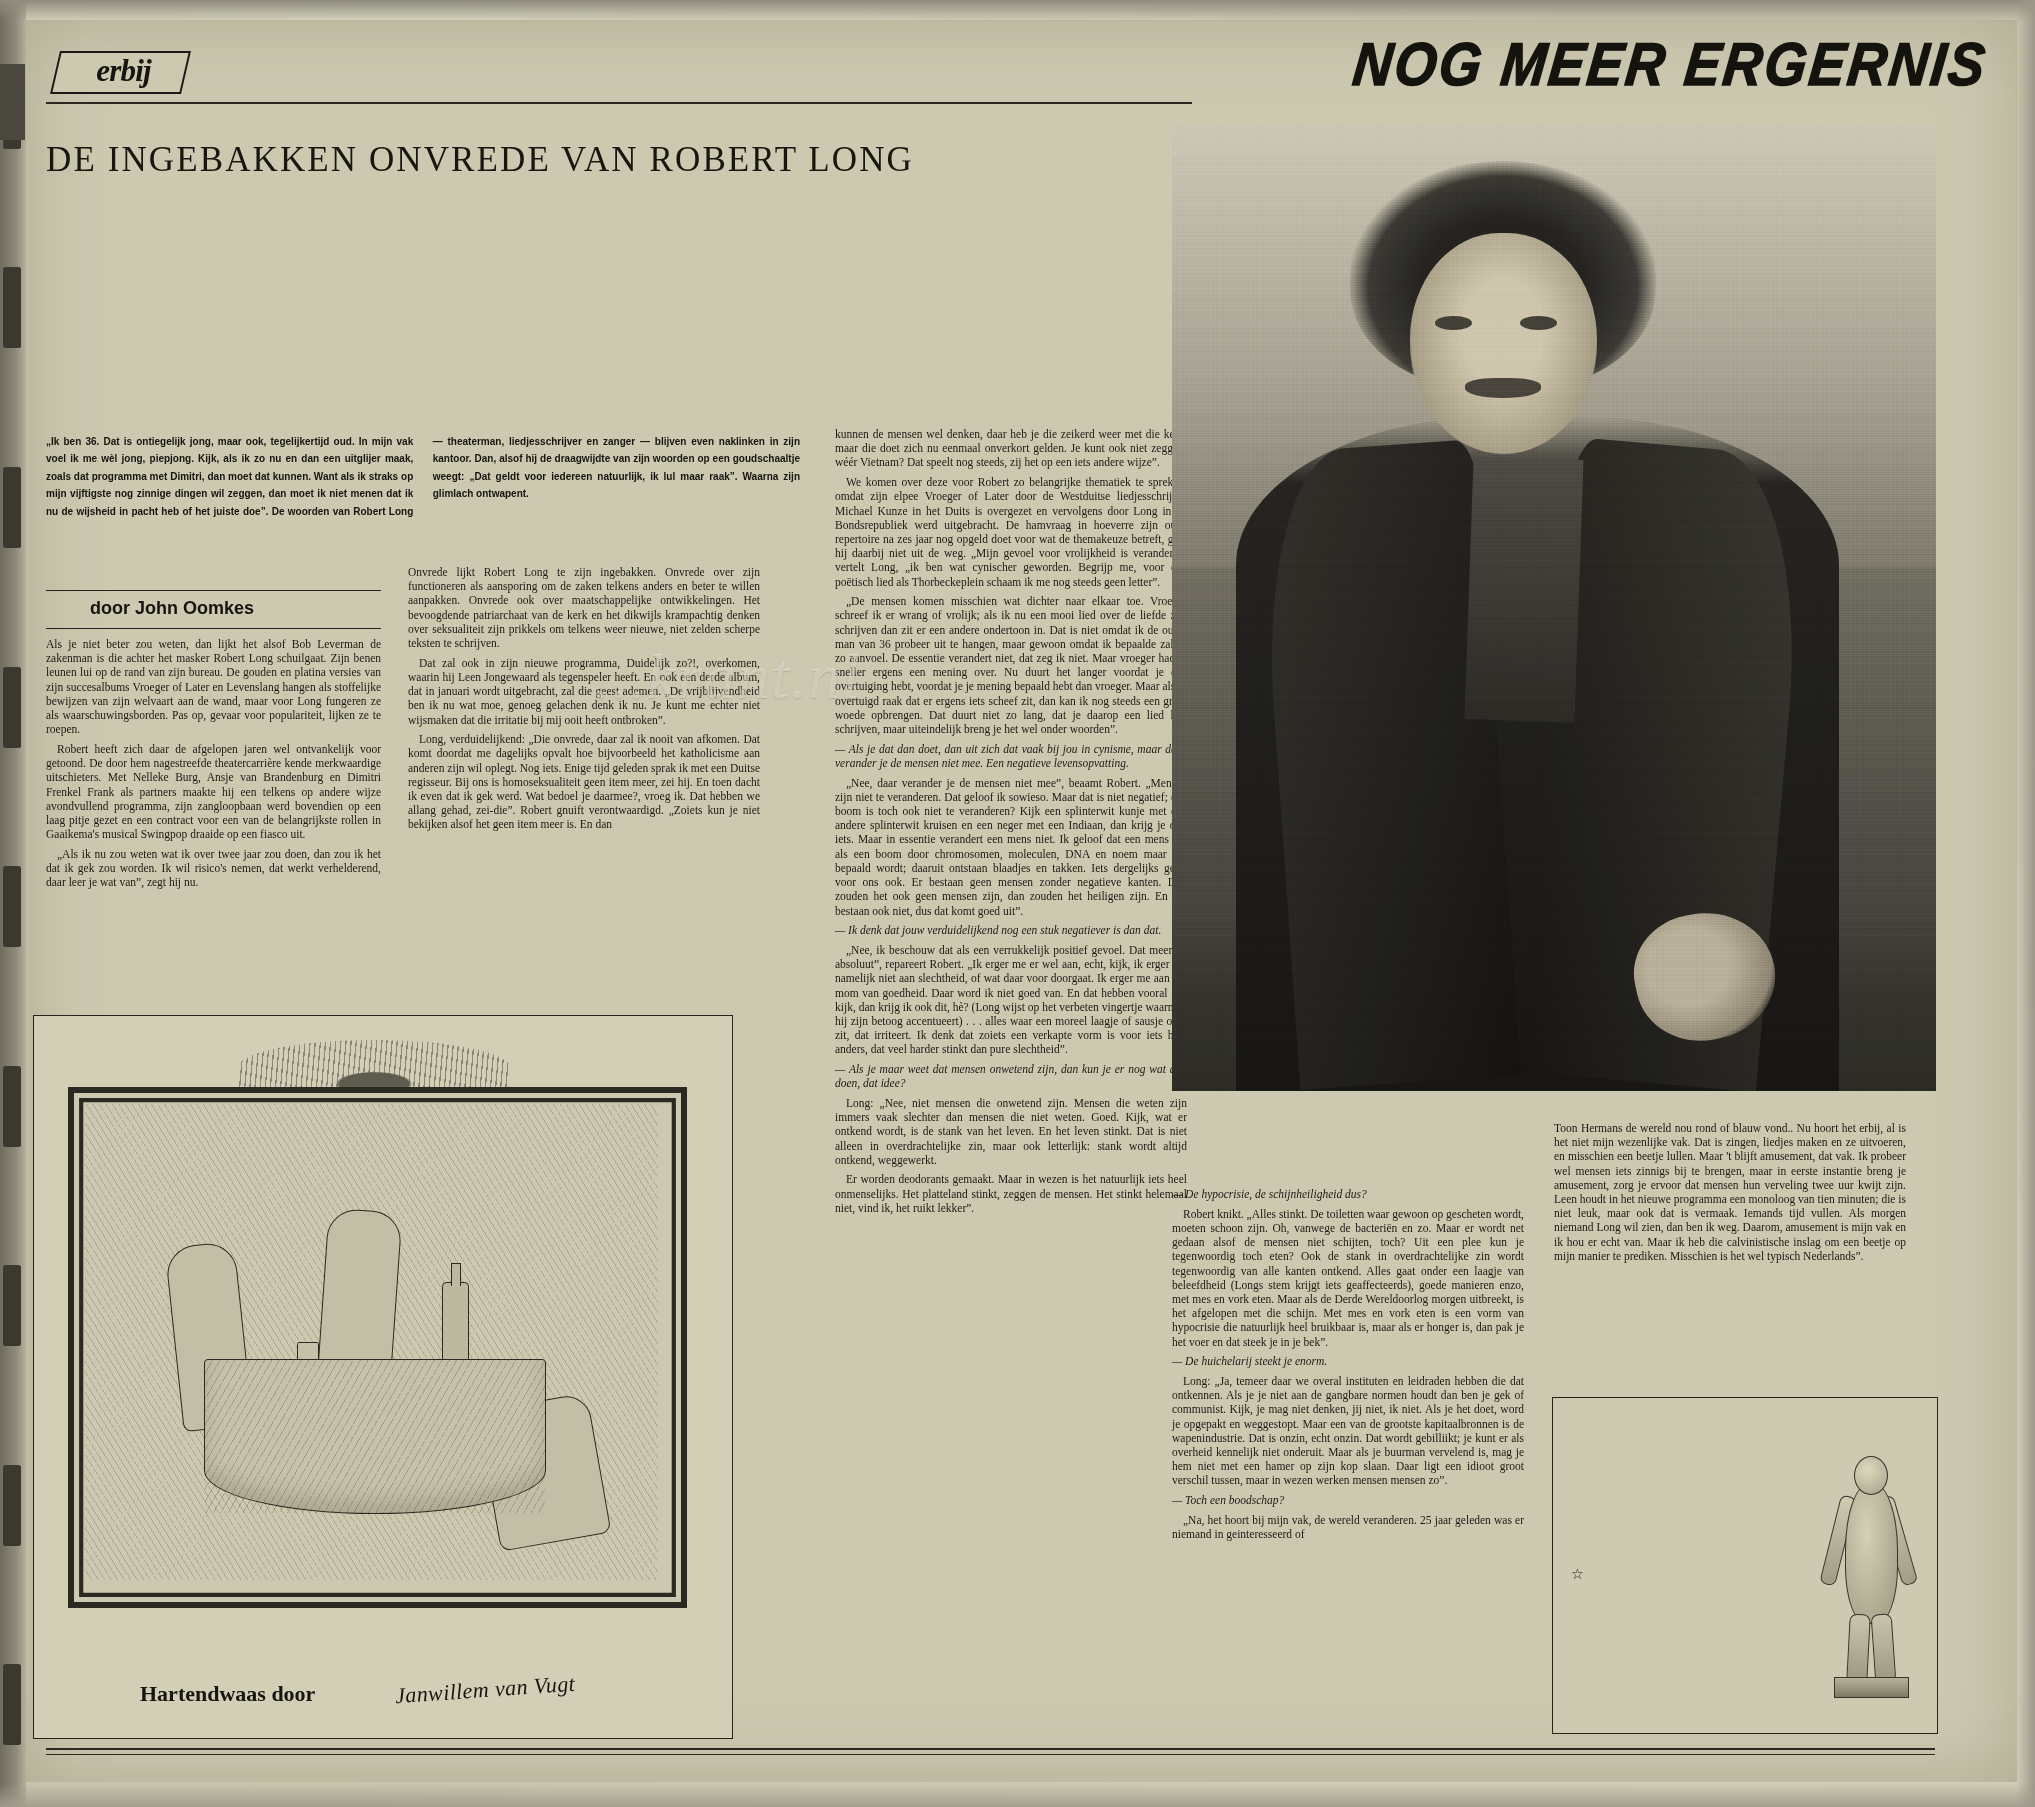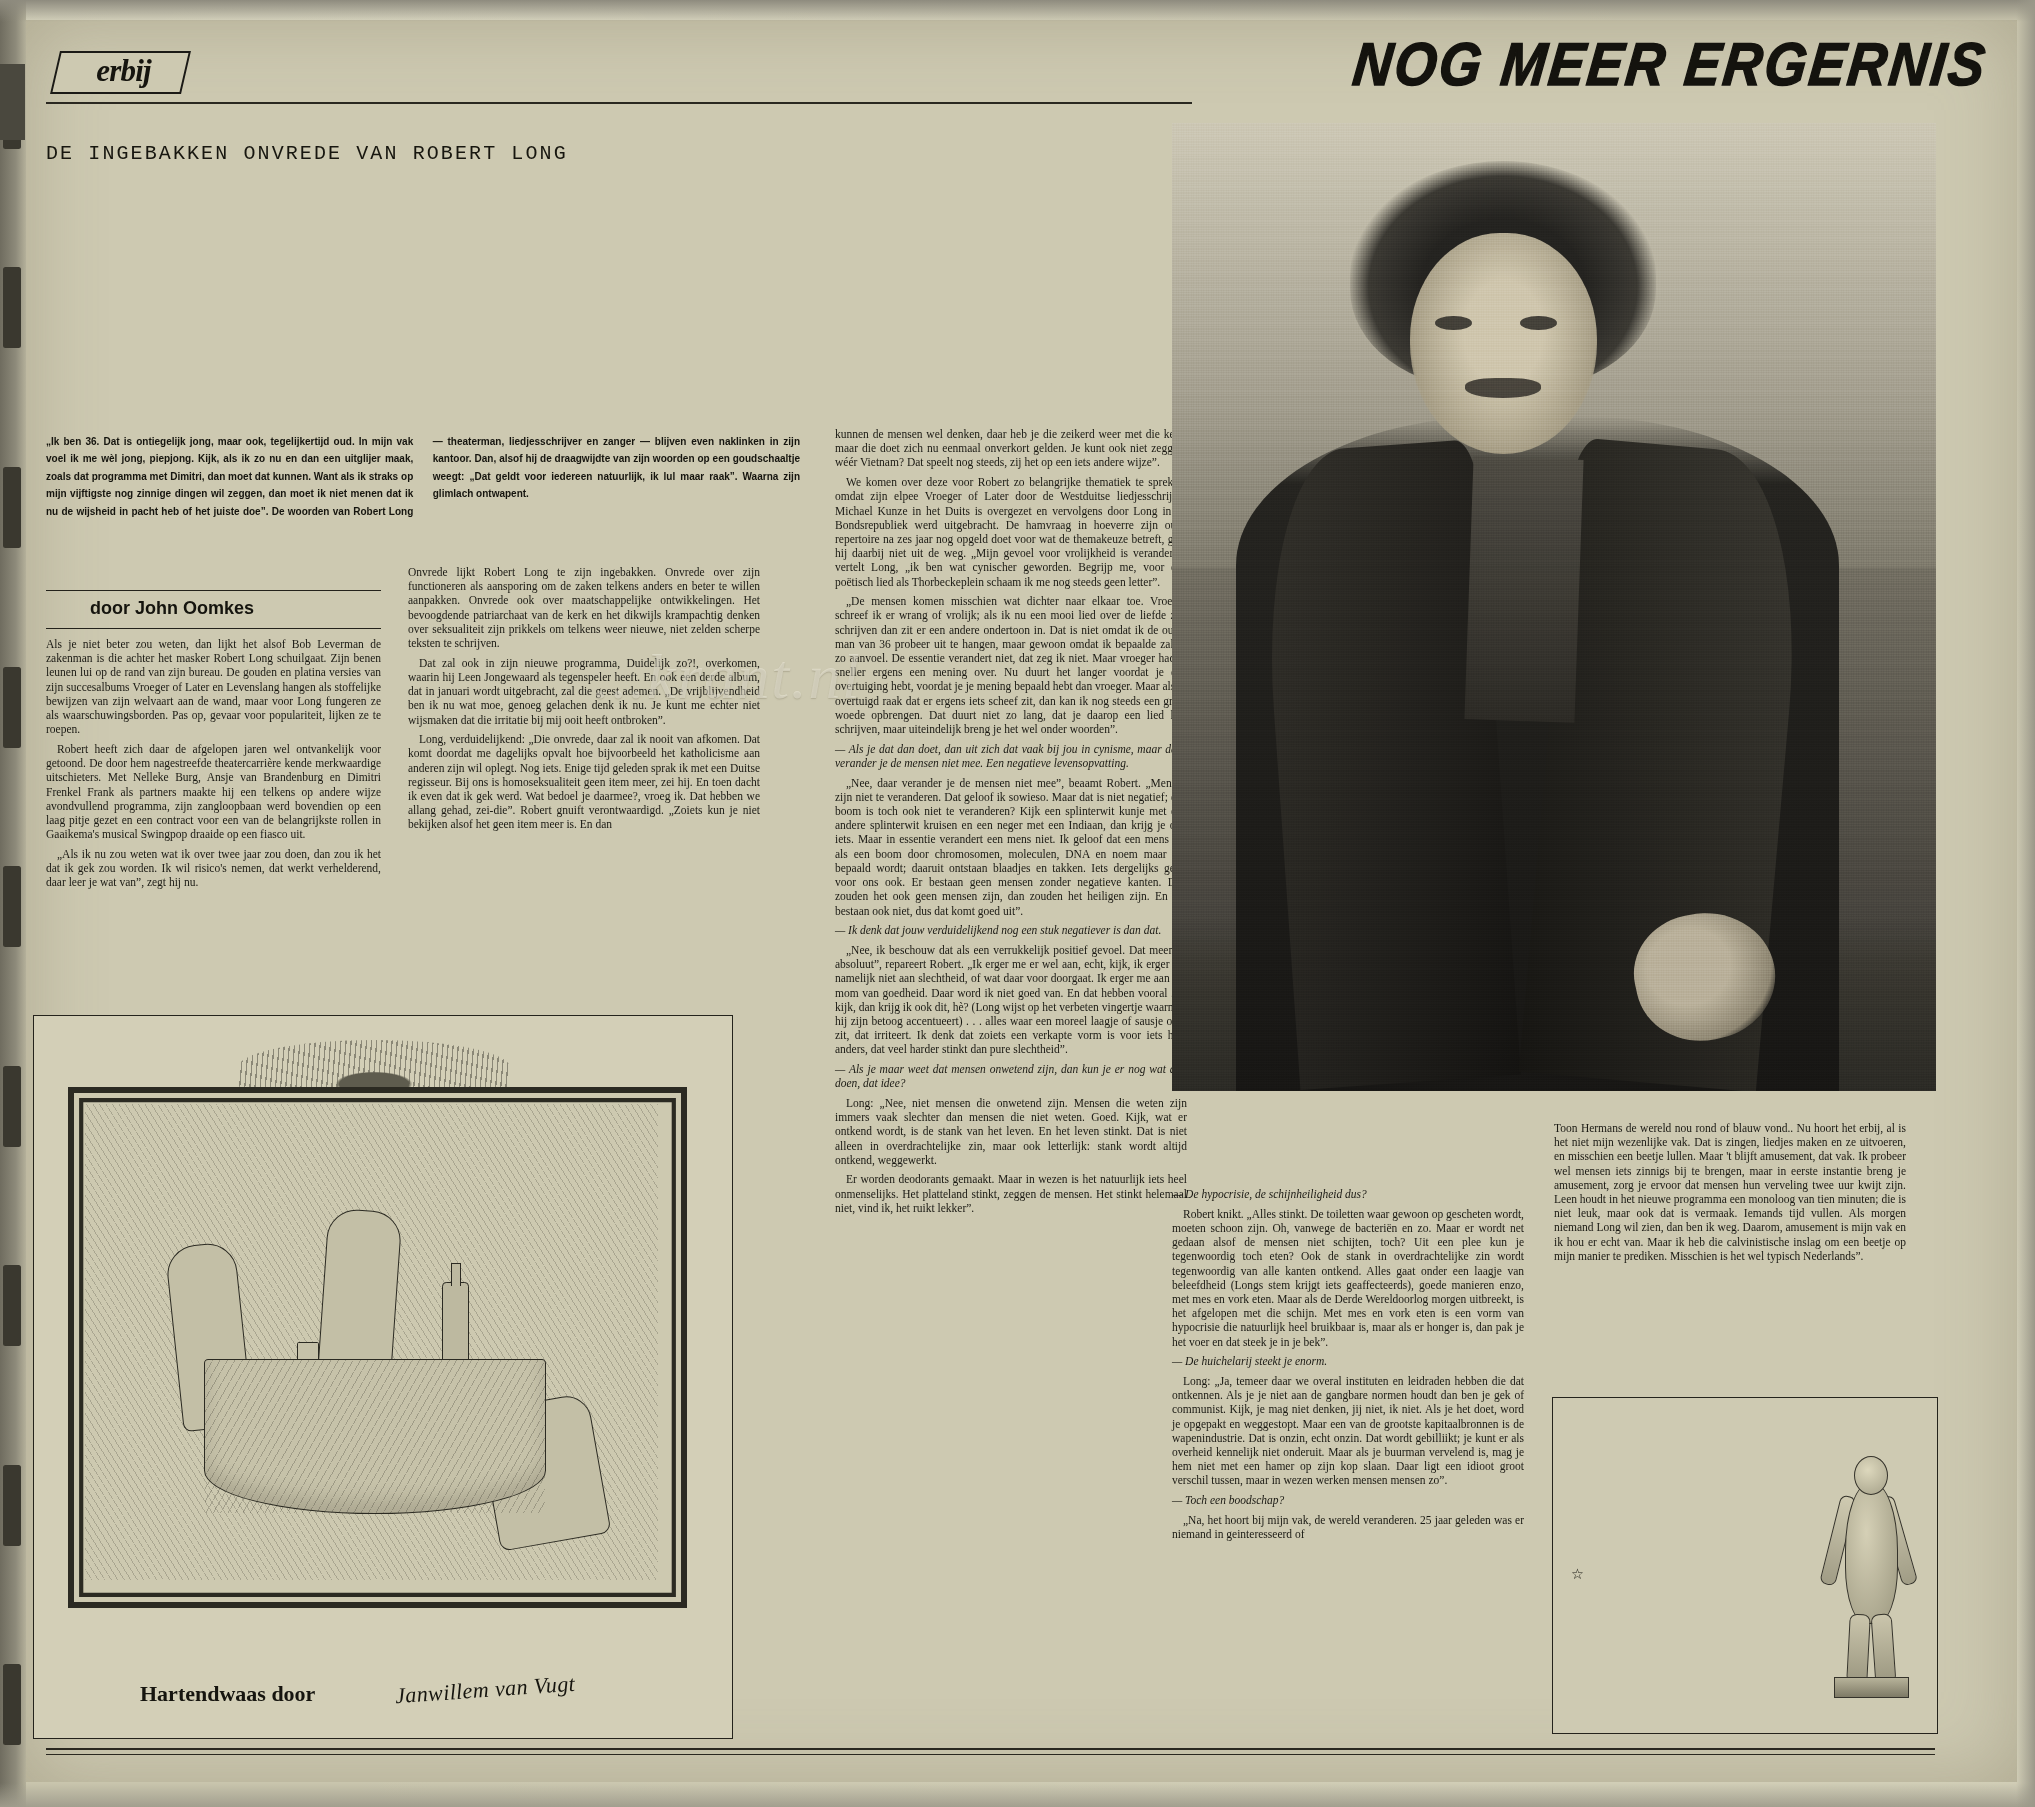--- a/index.html
+++ b/index.html
@@ -101,24 +101,24 @@
   .rule-top {
     position: absolute;
     left: 46px; top: 102px;
     width: 1146px; height: 1.7px;
     background: #2a2820;
   }
 
   
   .kicker {
     position: absolute;
-    left: 46px; top: 137px;
+    left: 46px; top: 143px;
     width: 1129px;
-    font-family: Liberation Mono, monospace;
-    font-size: 20px;
+    font-family: Liberation Serif, serif;
+    font-size: 35px;
     line-height: 34px;
     letter-spacing: 2.1px;
     color: #17160f;
   }
   .headline {
     position: absolute;
     left: 46px; top: 193px;
     width: 1155px;
     font-family: "Liberation Serif", serif;
     font-weight: bold;

